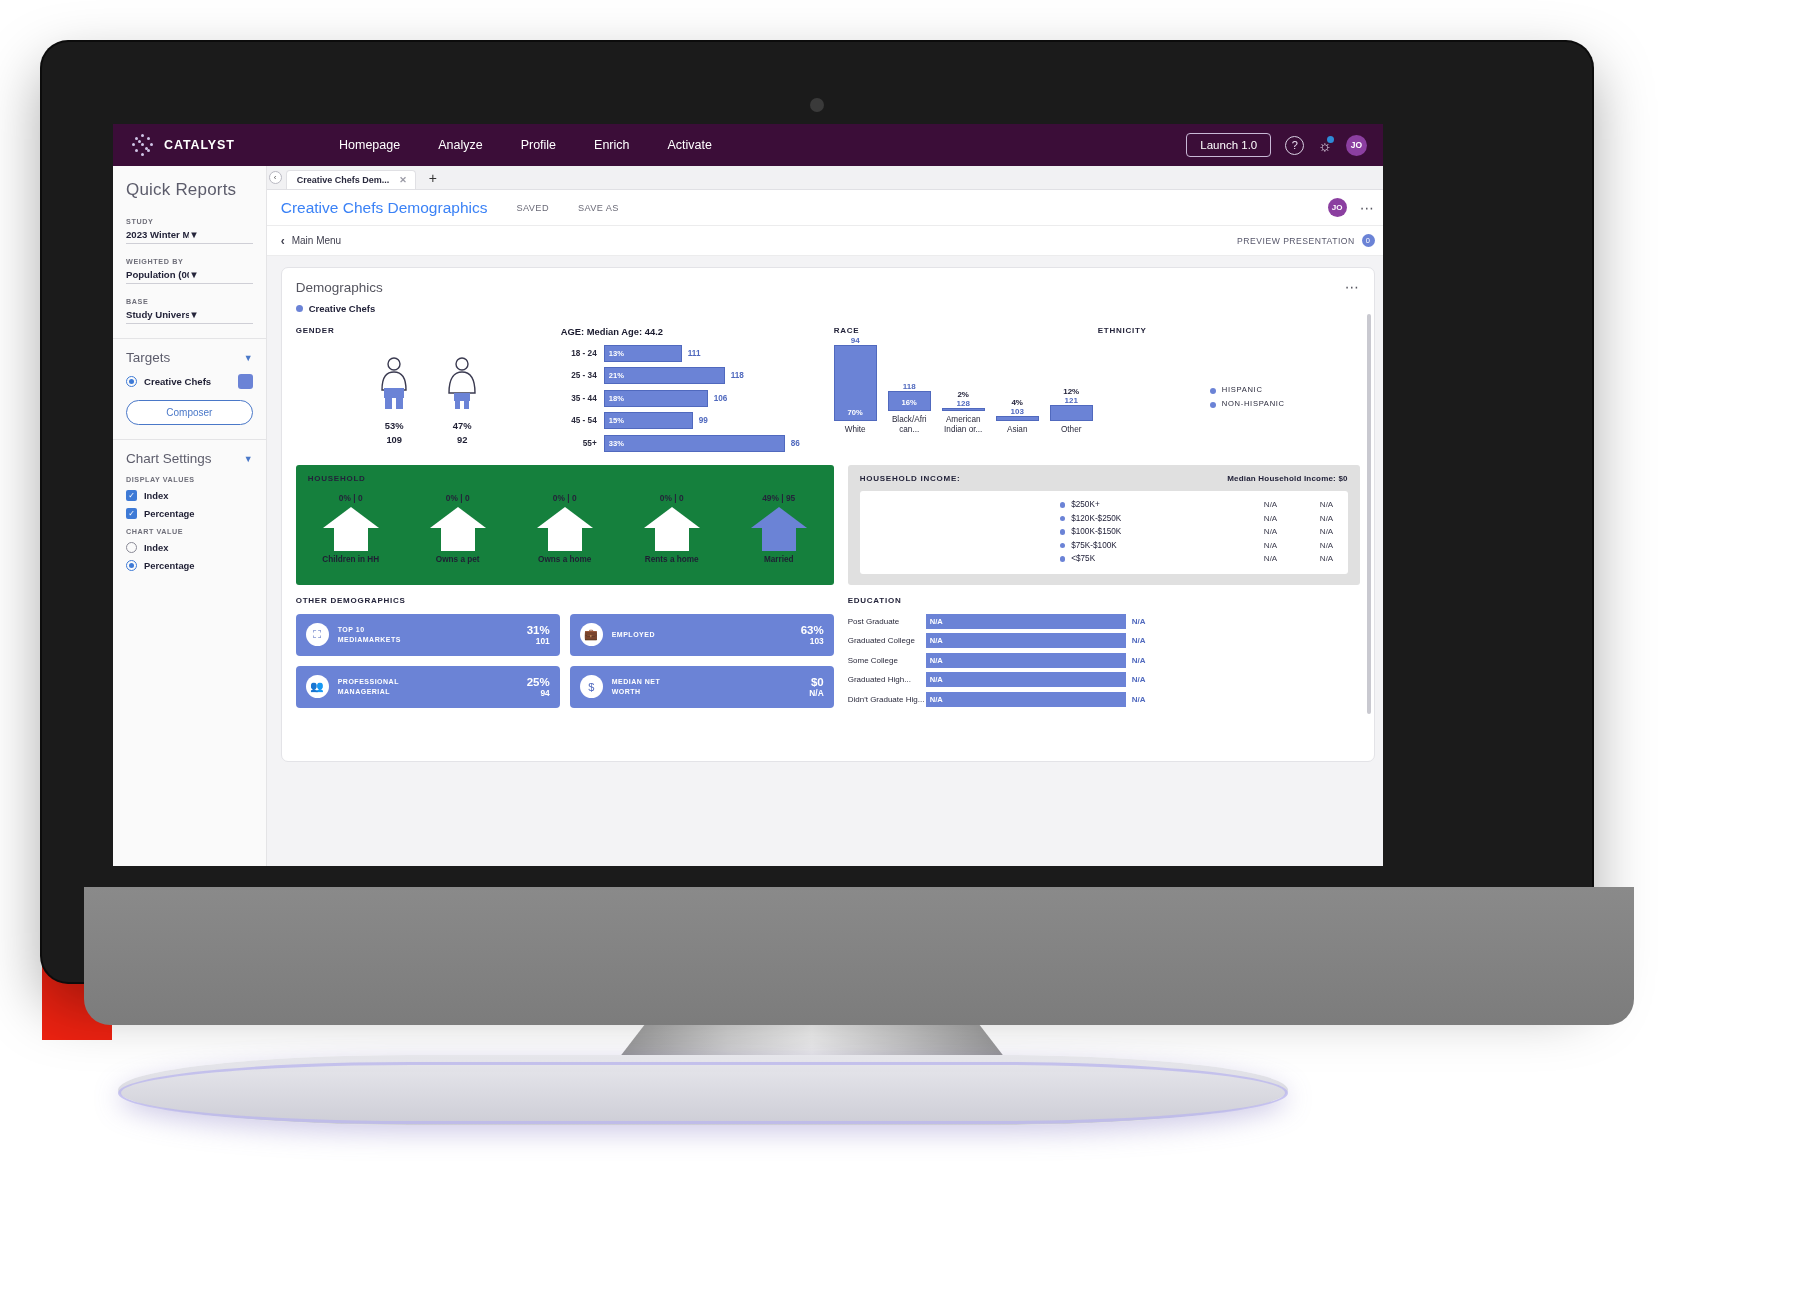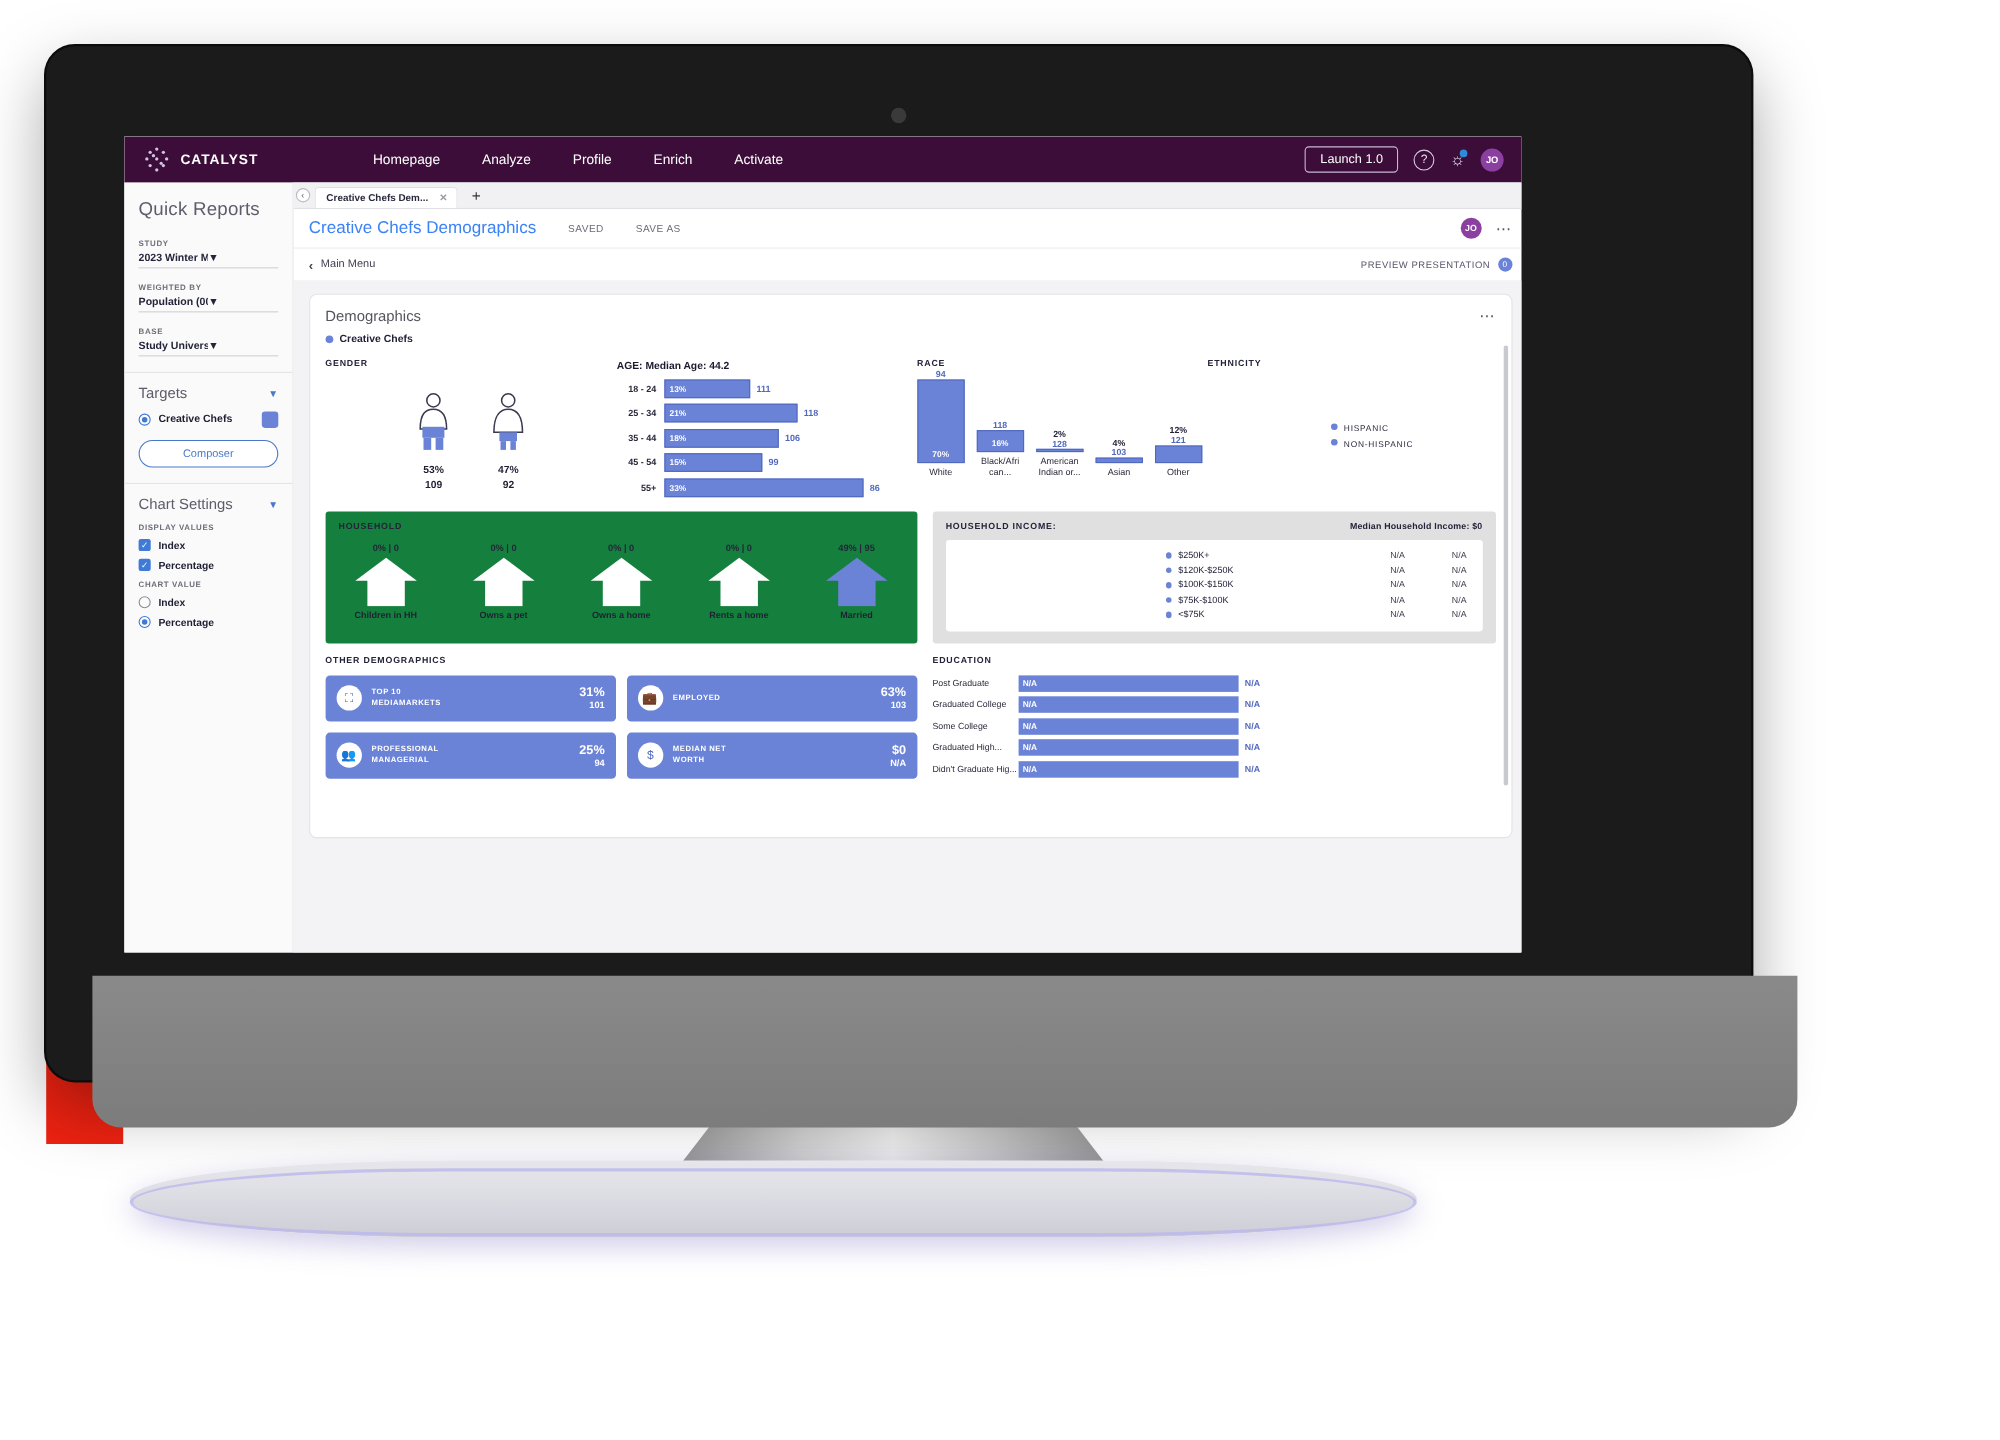--- a/index.html
+++ b/index.html
@@ -152,21 +152,21 @@
   .race-col{ width:43px; text-align:center; position:relative; }
   .race-top{ font-size:8px; color:#5069be; font-weight:bold; }
   .race-top.dark{ color:#22223a; }
   .race-bar{ background:#6b83d6; border:1px solid #5069be; width:100%; display:flex;
              align-items:flex-end; justify-content:center; }
   .race-bar b{ font-size:7.6px; color:#fff; margin-bottom:3px; }
   .race-name{ font-size:8.2px; color:#2a2a3c; margin-top:4px; line-height:1.25; }
 
   
   .eth-wrap{ padding-top:50px; padding-left:112px; }
-  .eth-row{ display:flex; align-items:flex-start; gap:6px; margin-bottom:5px; }
+  .eth-row{ display:flex; align-items:flex-end; gap:6px; margin-bottom:5px; }
   .eth-row i{ width:6px; height:6px; border-radius:50%; background:#6b83d6; }
   .eth-row span{ font-size:7.6px; letter-spacing:.7px; color:#2a2a3c; }
 
   
   .band{ display:grid; grid-template-columns:538px 1fr; gap:14px; margin-top:8px; }
   .hh{ background:#15803d; border-radius:3px; padding:9px 12px 11px; }
   .hh-lab{ font-size:8px; letter-spacing:.75px; font-weight:bold; color:#23233a; }
   .hh-items{ display:flex; justify-content:space-between; margin-top:10px; }
   .hh-it{ width:86px; text-align:center; }
   .hh-v{ font-size:8.4px; font-weight:bold; color:#24243a; margin-bottom:4px; }

